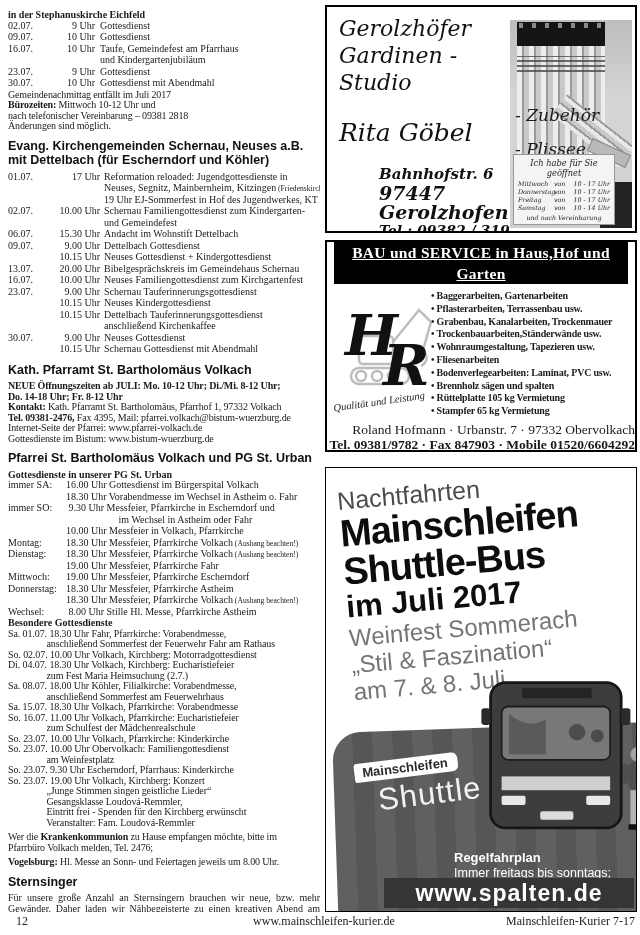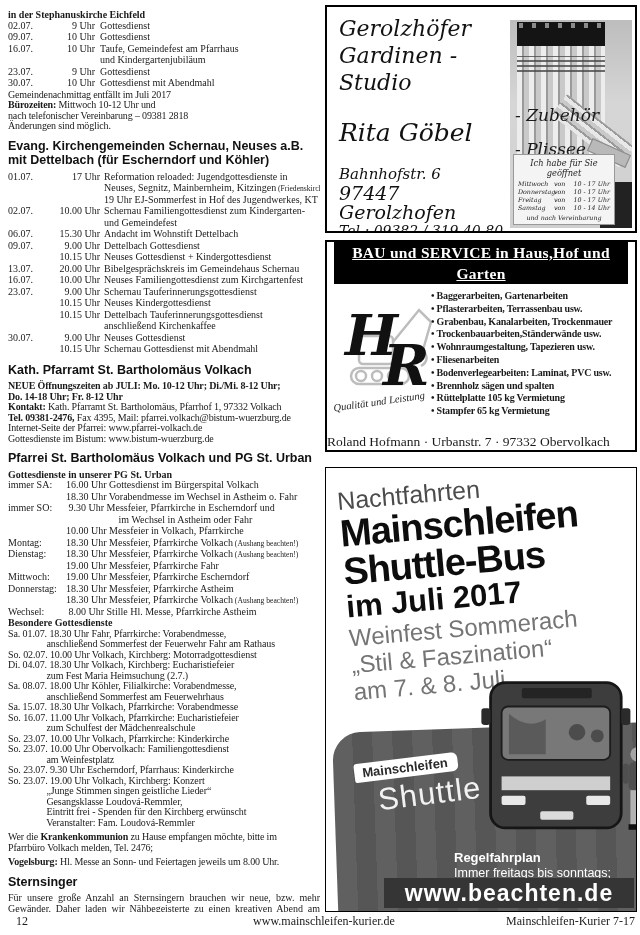--- a/index.html
+++ b/index.html
@@ -30,21 +30,21 @@
   .footer .fc{position:absolute;left:0;right:0;text-align:center;}
   .footer .fr{position:absolute;right:5px;}
   
   .ad{position:absolute;background:#fff;border:2px solid #000;box-sizing:border-box;overflow:hidden;}
   
   #ad1{left:325px;top:5px;width:312px;height:228px;padding-left:8px;}
   .g-text{position:absolute;left:12px;top:8px;width:178px;font-style:italic;
           font-family:"DejaVu Serif", serif;color:#111;}
   .g-title{font-size:22px;line-height:27px;}
   .g-name{font-size:25px;margin-top:22px;}
-  .g-addr{margin-top:18px;font-weight:normal;font-size:15px;line-height:19px;}
+  .g-addr{margin-top:18px;font-weight:bold;font-size:15px;line-height:19px;margin-left:40px;}
   .g-city{font-size:19px;}
   .g-tel{font-size:14px;}
   .photo{position:absolute;right:3px;top:13px;bottom:3px;width:122px;
          background:linear-gradient(180deg,#bdbdbd 0%,#d6d6d6 40%,#cfcfcf 100%);overflow:hidden;}
   .curtain{position:absolute;left:7px;top:2px;width:88px;height:162px;
            background:repeating-linear-gradient(90deg,#ededed 0 5px,#9a9a9a 5px 7px,#c9c9c9 7px 12px);}
   .curtain-top{position:absolute;left:7px;top:2px;width:88px;height:24px;background:#141414;}
   .curtain-top:before{content:"";position:absolute;left:2px;top:1px;right:2px;height:5px;
            background:repeating-linear-gradient(90deg,#8a8a8a 0 4px,transparent 4px 13px);}
   .hband{position:absolute;left:7px;top:36px;width:88px;height:16px;
@@ -74,21 +74,21 @@
   .hr-h{position:absolute;left:14px;top:14px;font-family:"DejaVu Serif", serif;font-style:italic;
         font-weight:bold;font-size:56px;color:#111;}
   .hr-r{position:absolute;left:52px;top:44px;font-family:"DejaVu Serif", serif;font-style:italic;
         font-weight:bold;font-size:56px;color:#111;}
   .hr-sub{position:absolute;left:2px;top:108px;font-style:italic;font-size:10.5px;
           transform:rotate(-8deg);white-space:nowrap;color:#222;}
   .blist{position:absolute;left:104px;top:4px;right:4px;font-weight:bold;font-size:10px;
          line-height:12.8px;letter-spacing:-0.2px;}
   .bitem{white-space:nowrap;}
   .bitem:before{content:"•  ";}
-  .bau-contact{text-align:left;line-height:14.5px;margin-top:14px;}
+  .bau-contact{text-align:right;line-height:14.5px;margin-top:2px;}
   .bc1{font-size:13.5px;}
   .bc2{font-size:13.5px;font-weight:bold;}
   
   #ad3{left:325px;top:467px;width:312px;height:445px;border-width:1.5px;}
   .sh-text{position:absolute;left:10px;top:20px;transform:rotate(-5deg);transform-origin:left top;
            font-family:"Liberation Sans", sans-serif;white-space:nowrap;}
   .sh-kicker{font-size:25px;color:#4c4c4c;line-height:27px;}
   .sh-t1,.sh-t2{font-size:38px;font-weight:bold;color:#0d0d0d;line-height:38px;letter-spacing:-1px;}
   .sh-t3{font-size:31px;font-weight:bold;color:#0d0d0d;line-height:34px;}
   .sh-s{font-size:24px;color:#757575;line-height:27px;}
@@ -465,20 +465,20 @@
 
   <div class="tag">Mainschleifen</div>
   <div class="shuttle-word">Shuttle</div>
 
   <div class="plan">
     <b>Regelfahrplan</b>
     <div>Immer freitags bis sonntags;</div>
     <div>mehrmals täglich – 15 Orte mit einem Bus</div>
   </div>
 
-  <div class="urlband">www.beachten.de</div>
+  <div class="urlband">www.spalten.de</div>
 </div>
 
 <div class="footer">
   <span class="pno">12</span>
   <span class="fc">www.mainschleifen-kurier.de</span>
   <span class="fr">Mainschleifen-Kurier 7-17</span>
 </div>
 
 </body></html>

